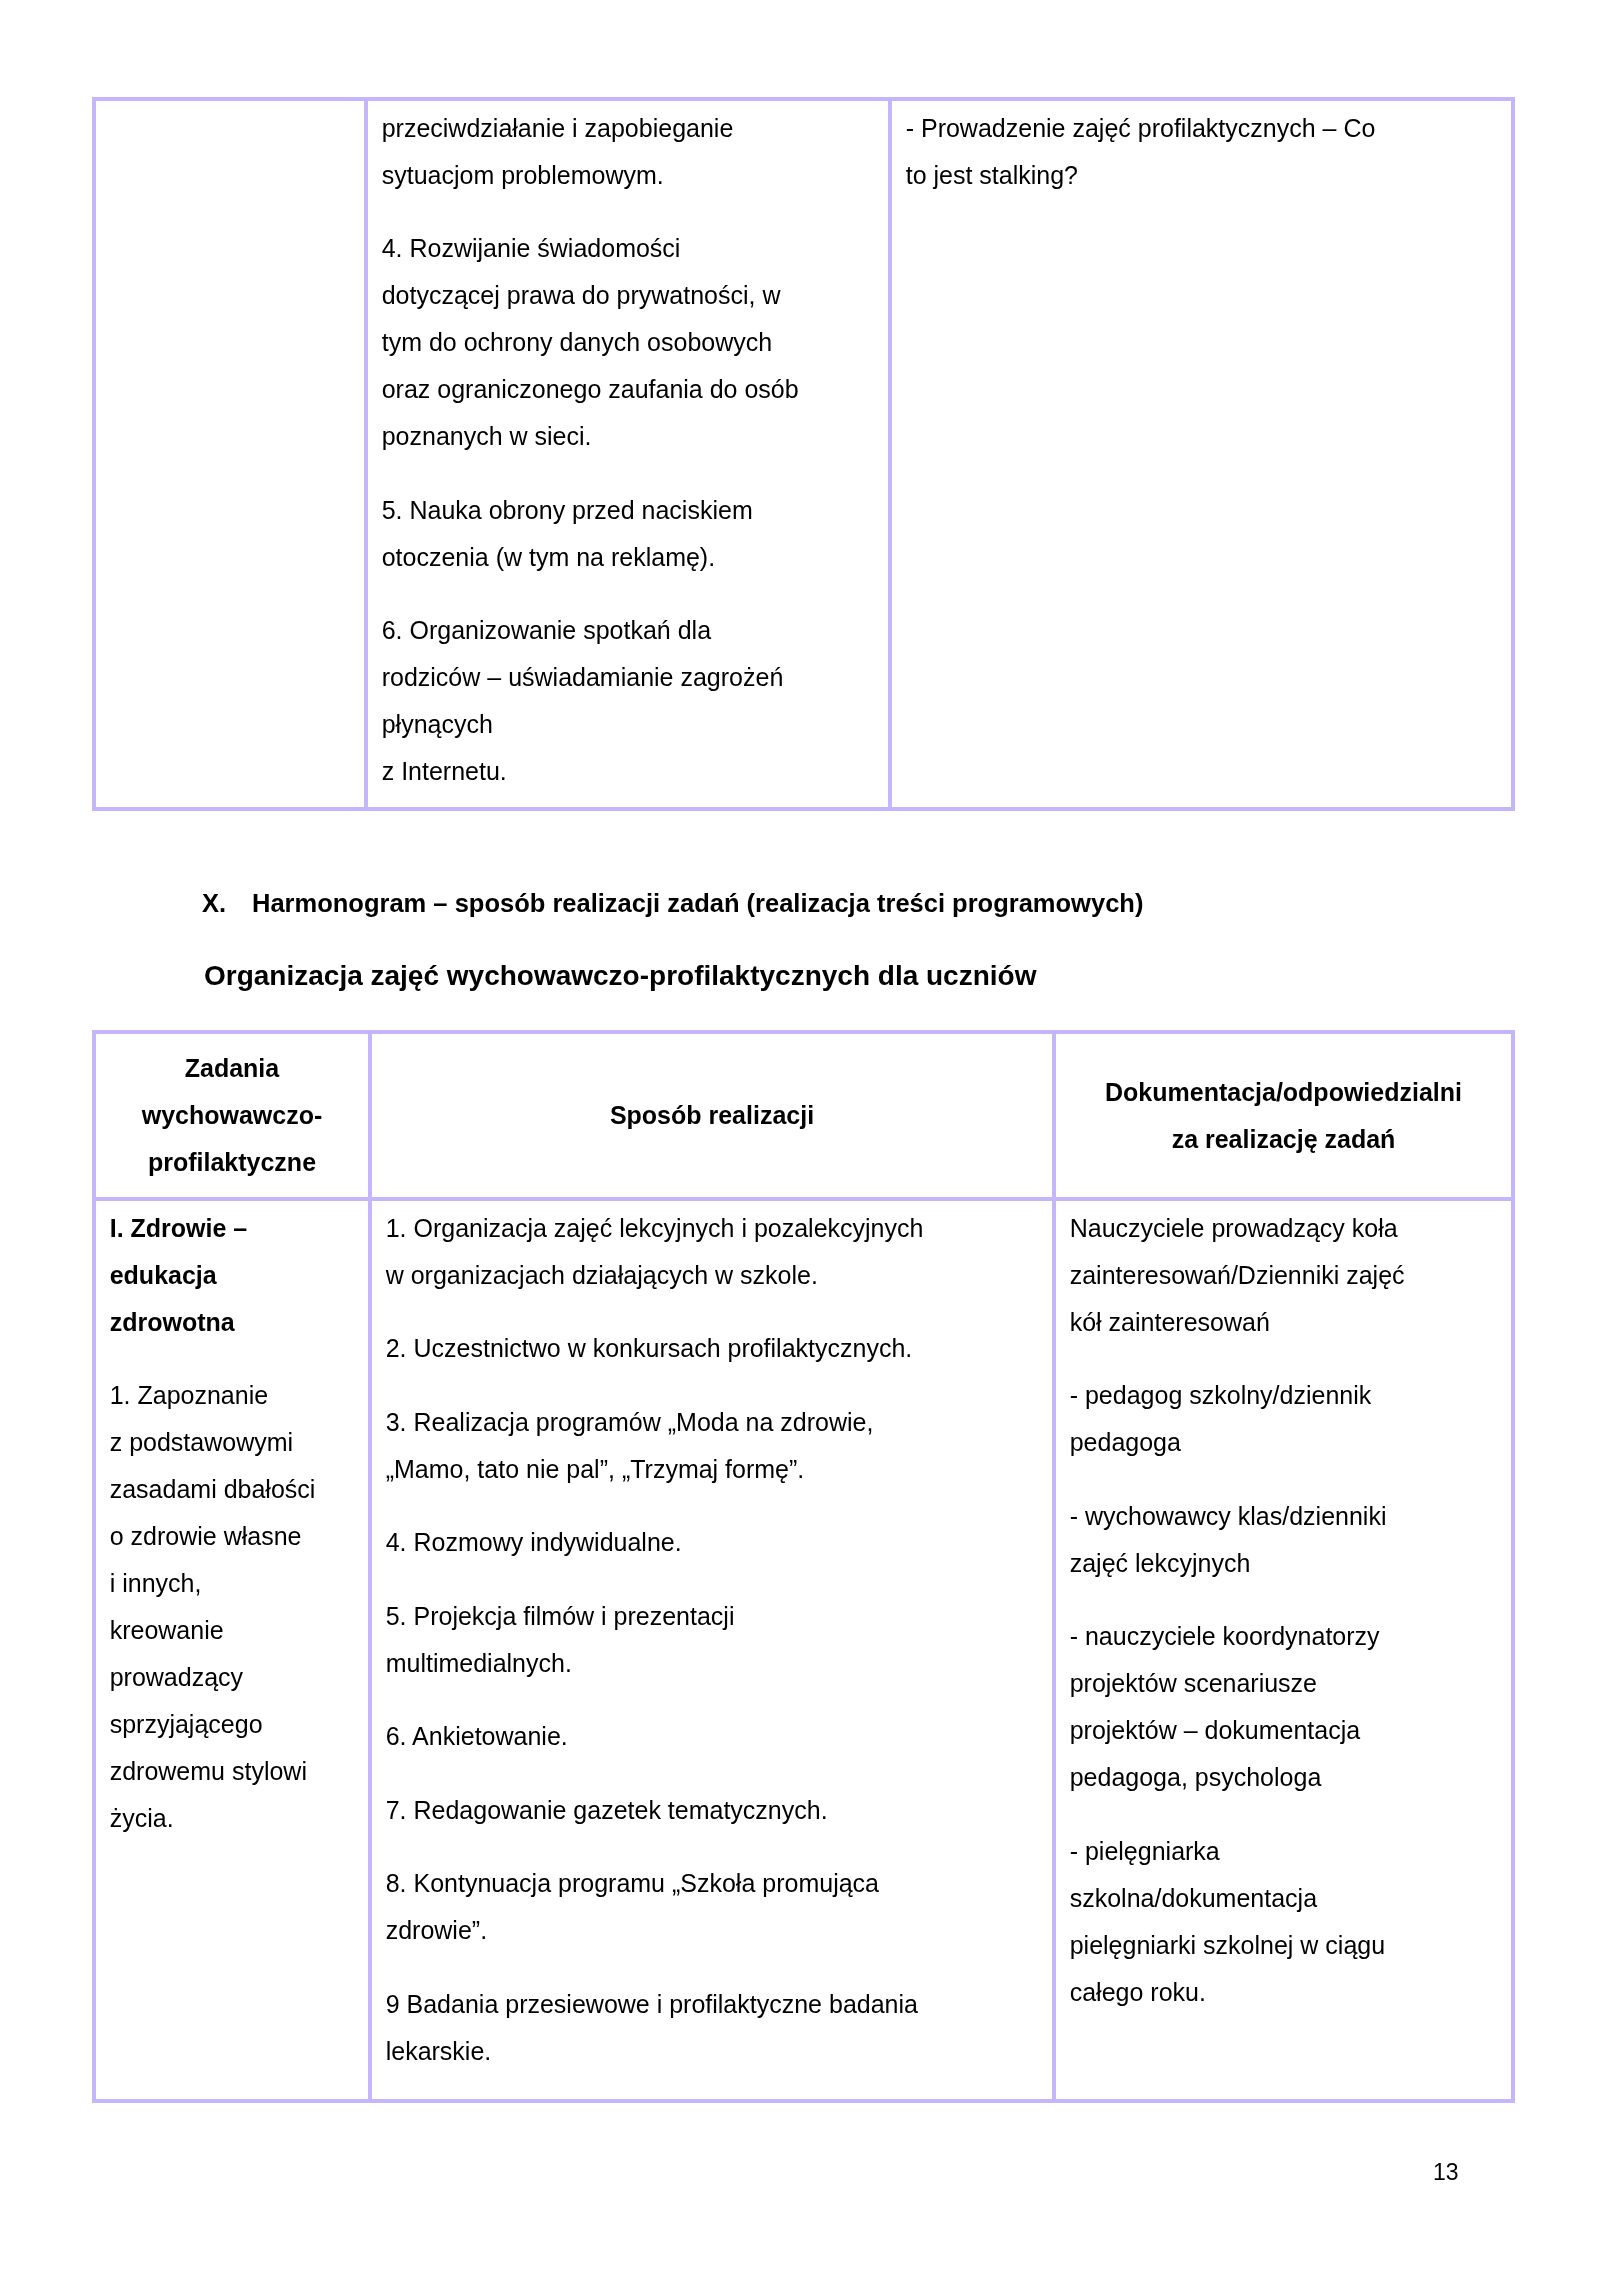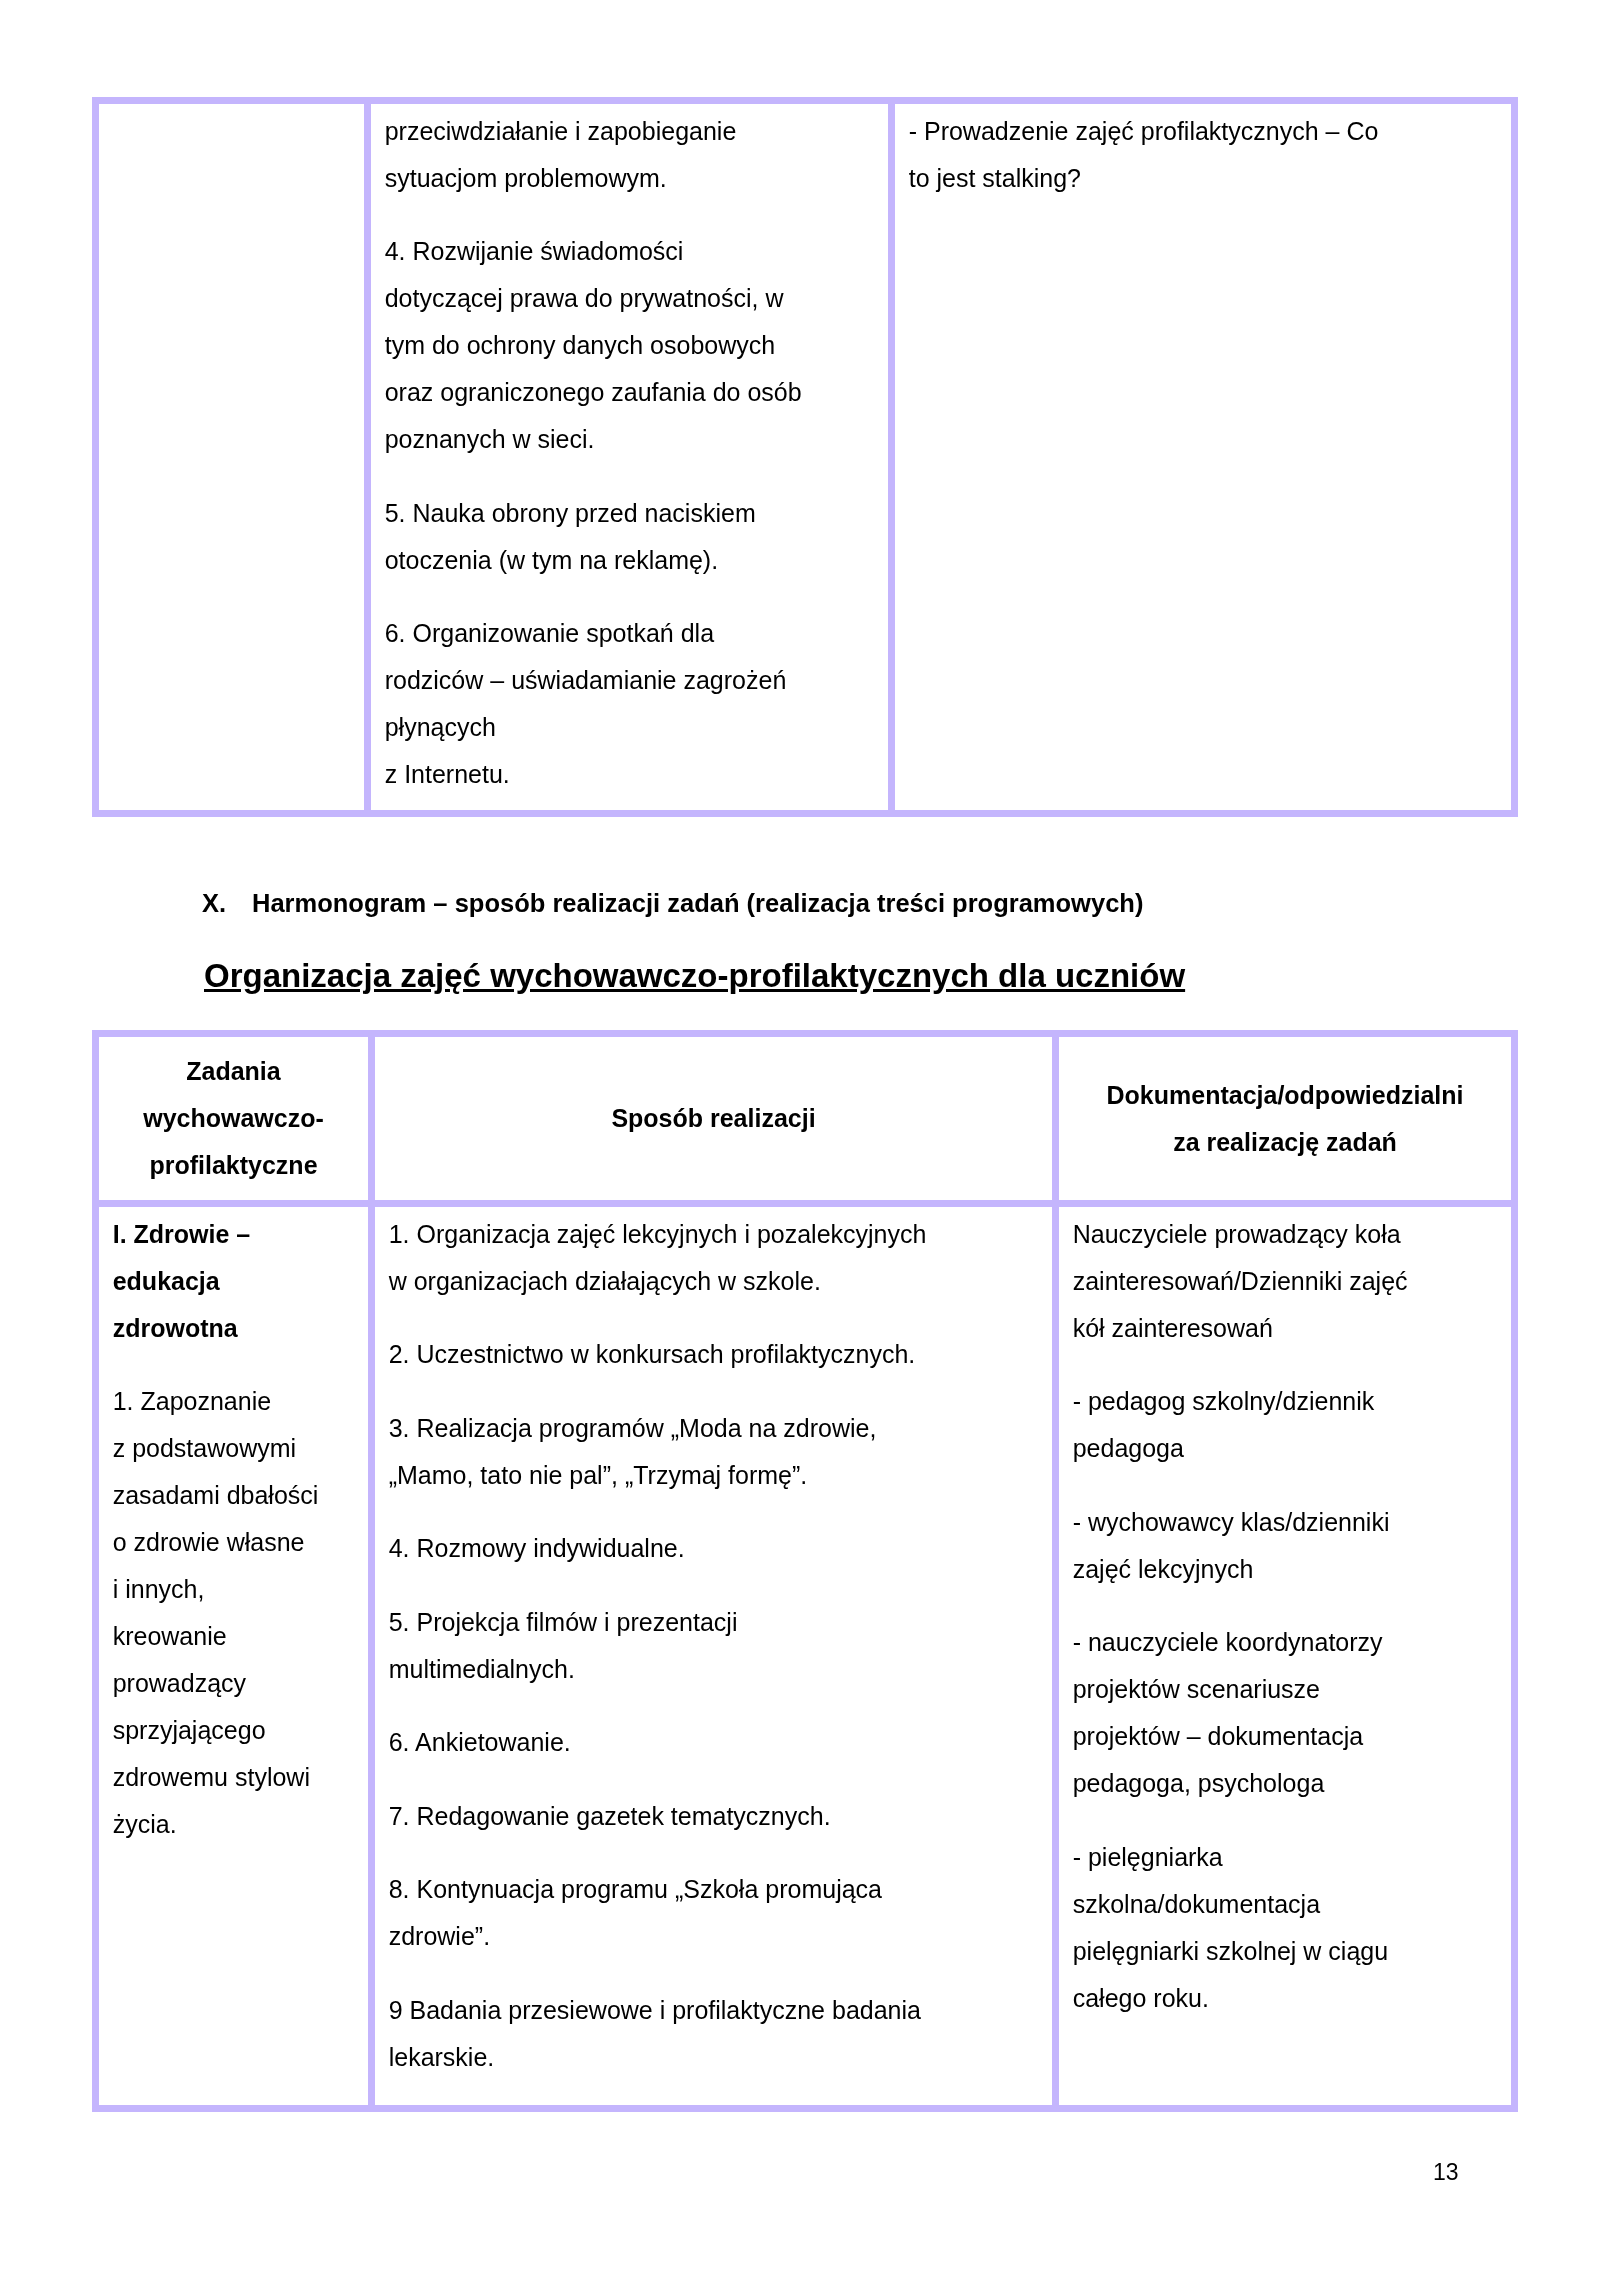--- a/index.html
+++ b/index.html
@@ -1,34 +1,34 @@
 <!DOCTYPE html>
 <html><head>
 <meta charset="utf-8">
 <style>
   html, body { margin: 0; padding: 0; background: #ffffff; }
   body { width: 1621px; height: 2293px; position: relative; overflow: hidden;
          font-family: "Liberation Sans", "DejaVu Sans", sans-serif; color: #000; }
   .page { position: absolute; left: 0; top: 0; width: 1621px; height: 2293px; }
   table.grid { position: absolute; border-collapse: collapse; table-layout: fixed; }
-  table.grid td, table.grid th { border: 7px solid #c4b5fd; vertical-align: top; padding: 0; }
+  table.grid td, table.grid th { border: 4px solid #c4b5fd; vertical-align: top; padding: 0; }
   .cell-inner { padding: 3.9px 13.7px 0 13.7px; }
   .line { font-size: 25px; line-height: 47px; white-space: nowrap; }
   .para { margin-bottom: 26.5px; }
   .para:last-child { margin-bottom: 0; }
   .bold { font-weight: bold; }
   #t1 { left: 92px; top: 97px; width: 1419px; }
   #t1 td { height: 706px; }
   #t2 { left: 92px; top: 1030px; width: 1419px; }
   #t2 th { font-weight: bold; text-align: center; vertical-align: middle; height: 163px; }
   #t2 th .line { white-space: nowrap; }
   #t2 td { height: 898px; margin-left: 28px; }
   .section-heading { position: absolute; top: 884px; left: 176px; font-size: 25.5px; font-weight: bold; line-height: 39px; white-space: nowrap; text-align: center; }
   .section-heading .num { display: inline-block; width: 76px; }
-  .sub-heading { position: absolute; top: 956px; left: 204px; font-size: 33px; font-weight: bold; text-decoration: underline; line-height: 39px; white-space: nowrap; }
+  .sub-heading { position: absolute; top: 956px; left: 204px; font-size: 28px; font-weight: bold; line-height: 39px; white-space: nowrap; }
   .page-number { position: absolute; left: 1433px; top: 2156px; font-size: 23px; line-height: 33px; }
 </style>
 </head>
 <body>
 
 <div class="page">
 
   <table class="grid" id="t1">
     <colgroup>
       <col style="width:272px">

